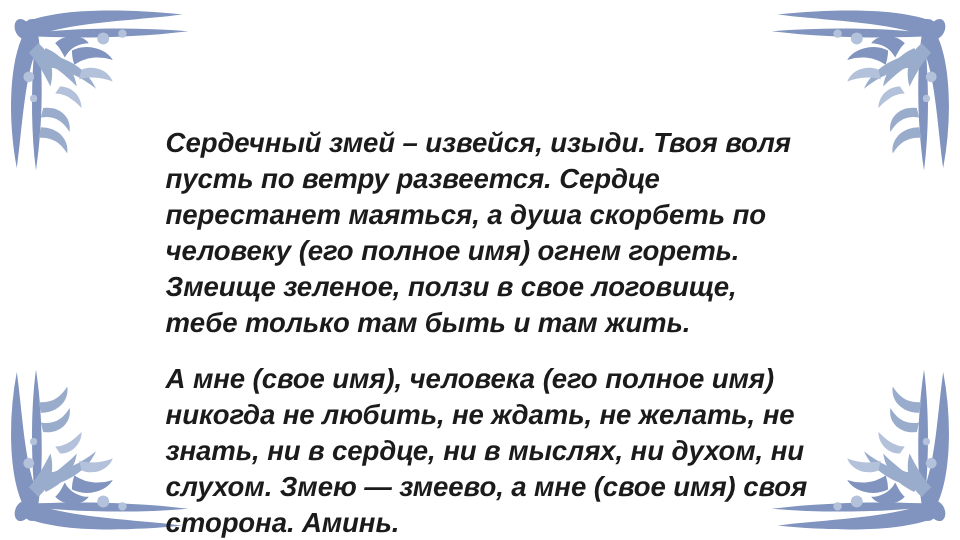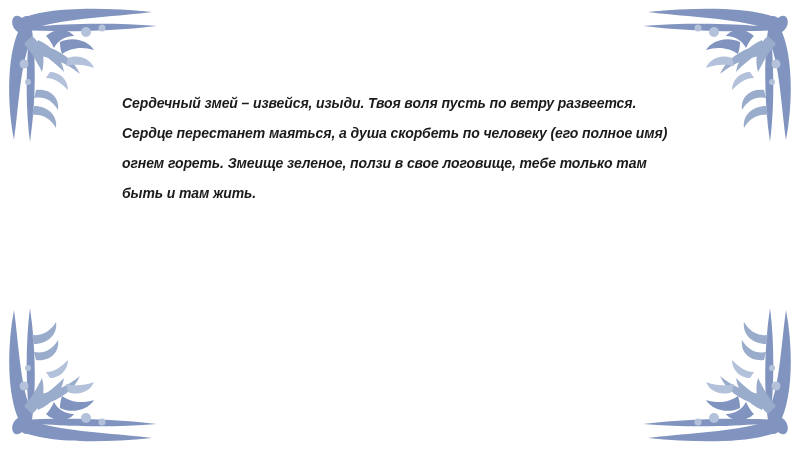--- a/index.html
+++ b/index.html
@@ -30,24 +30,24 @@
   .c-br { bottom: 2px; right: 2px;  transform: scale(-1,-1); }
 
   
   .text-block {
     position: absolute;
     left: 122px;
     top: 88px;
     width: 568px;
   }
   .para {
-    margin: 0;
+    margin: 16px;
     font-style: italic;
     font-weight: bold;
-    font-size: 14px;
+    font-size: 23px;
     line-height: 30px;
     color: #1b1b1b;
     letter-spacing: -0.1px;
   }
   .para + .para { margin-top: 0px; }
 </style>
 </head>
 <body>
 
 <div id="page">
@@ -162,15 +162,16 @@
         <circle cx="22" cy="62" r="4.5"></circle>
         <circle cx="26" cy="80" r="3"></circle>
         <path d="M66 56 C 76 52, 88 56, 92 66 C 82 62, 72 62, 64 64 Z"></path>
         <path d="M48 70 C 58 70, 66 78, 66 88 C 58 80, 52 76, 44 76 Z"></path>
       </g>
     </svg>
   </div>
 
   <div class="text-block">
     <p class="para">Сердечный змей – извейся, изыди. Твоя воля пусть по ветру развеется. Сердце перестанет маяться, а душа скорбеть по человеку (его полное имя) огнем гореть. Змеище зеленое, ползи в свое логовище, тебе только там быть и там жить.</p>
+    <p class="para">А мне (свое имя), человека (его полное имя) никогда не любить, не ждать, не желать, не знать, ни в сердце, ни в мыслях, ни духом, ни слухом. Змею — змеево, а мне (свое имя) своя сторона. Аминь.</p>
   </div>
 
 </div>
 
 </body></html>

